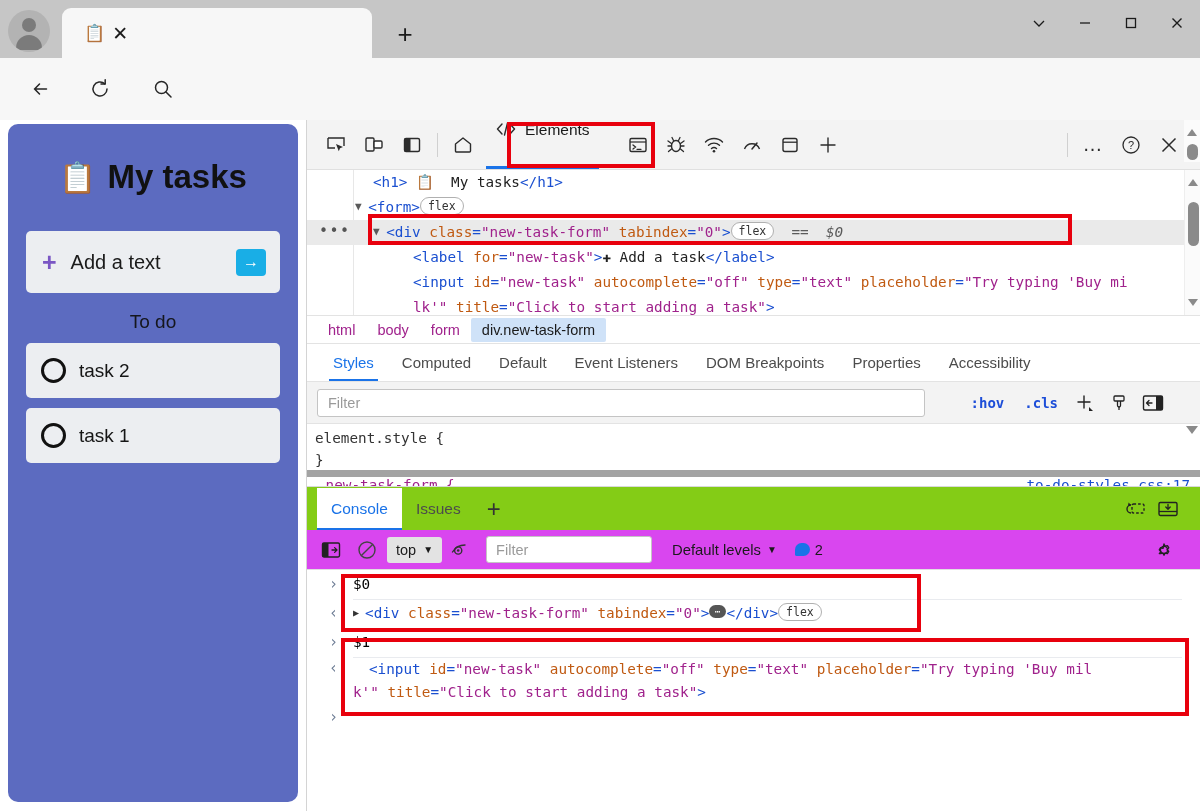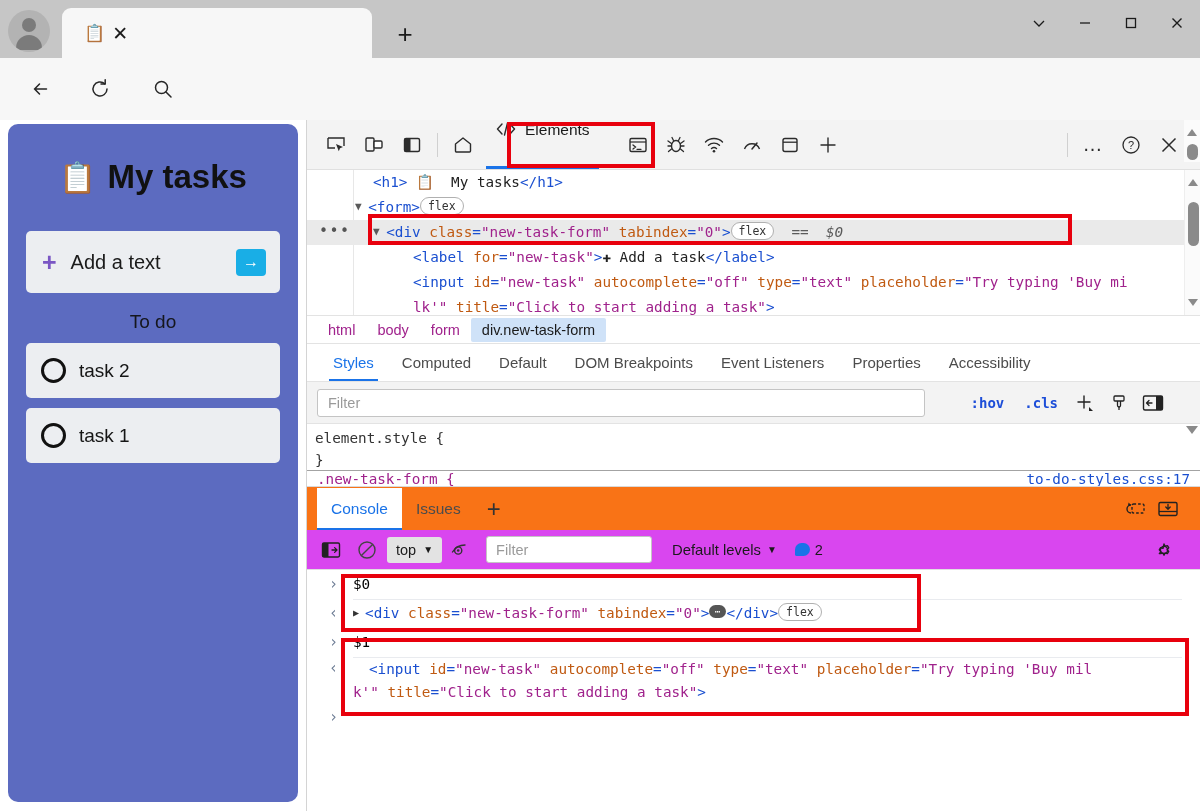--- a/index.html
+++ b/index.html
@@ -179,28 +179,28 @@
   .filter-input {
     width:608px; height:28px; background:#fff; border:1px solid #c4c4c4; border-radius:3px;
     display:flex; align-items:center; padding-left:10px; font-size:14.5px; color:#9a9a9a; margin-left:4px;
   }
   .sf-btn { font-family:"DejaVu Sans Mono", monospace; font-size:14px; color:#1d4ed8; font-weight:bold; padding:0 10px; }
   .sf-ico { width:34px; height:30px; display:flex; align-items:center; justify-content:center; color:#222; }
 
   .styles-body { position:relative; height:62px; background:#fff; overflow:hidden; font-family:"DejaVu Sans Mono", monospace; font-size:14.3px; }
   .styles-body .srule { padding:3px 0 0 8px; line-height:22px; color:#333; }
   .srule-partial {
-    position:absolute; left:0; right:0; bottom:-6px; height:22px; border-top:1px solid #a3a3a3;
+    position:absolute; left:0; right:0; bottom:-6px; height:22px; border-top:7px solid #a3a3a3;
     display:flex; justify-content:space-between; padding:0 10px; color:#a0228c;
   }
   .srule-partial .src { color:#1a4fd0; }
 
   
   .console-tabs {
-    height:44px; background:#f97316; display:flex; align-items:center; padding-left:10px;
+    height:44px; background:#84cc16; display:flex; align-items:center; padding-left:10px;
     border-top:1px solid #d9d9d9;
   }
   .c-tab { font-size:15.5px; color:#4c4c4c; padding:0 14px; height:42px; display:flex; align-items:center; position:relative; }
   .c-tab.active { color:#1a73e8; background:#fff; }
   .c-tab.active::after { content:""; position:absolute; left:0; right:0; bottom:0; height:2px; background:#1a73e8; }
   .c-plus { font-size:24px; color:#333; padding:0 12px; font-weight:300; line-height:1; }
 
   .console-toolbar {
     height:40px; background:#d946ef; display:flex; align-items:center; gap:4px; padding:0 8px;
     border-bottom:1px solid #e0e0e0;
@@ -450,22 +450,22 @@
         <div class="crumb">html</div>
         <div class="crumb">body</div>
         <div class="crumb">form</div>
         <div class="crumb active">div.new-task-form</div>
       </div>
 
     <div class="styles-tabs" id="styles-tabs">
         <div class="st-tab active">Styles</div>
         <div class="st-tab">Computed</div>
         <div class="st-tab">Default</div>
+        <div class="st-tab">Event Listeners</div>
         <div class="st-tab">DOM Breakpoints</div>
-        <div class="st-tab">Event Listeners</div>
         <div class="st-tab">Properties</div>
         <div class="st-tab">Accessibility</div>
       </div>
 
     <div class="styles-filterbar">
       <div class="filter-input">Filter</div>
       <div style="flex:1"></div>
       <div class="sf-btn">:hov</div>
       <div class="sf-btn">.cls</div>
       <div class="sf-ico">

